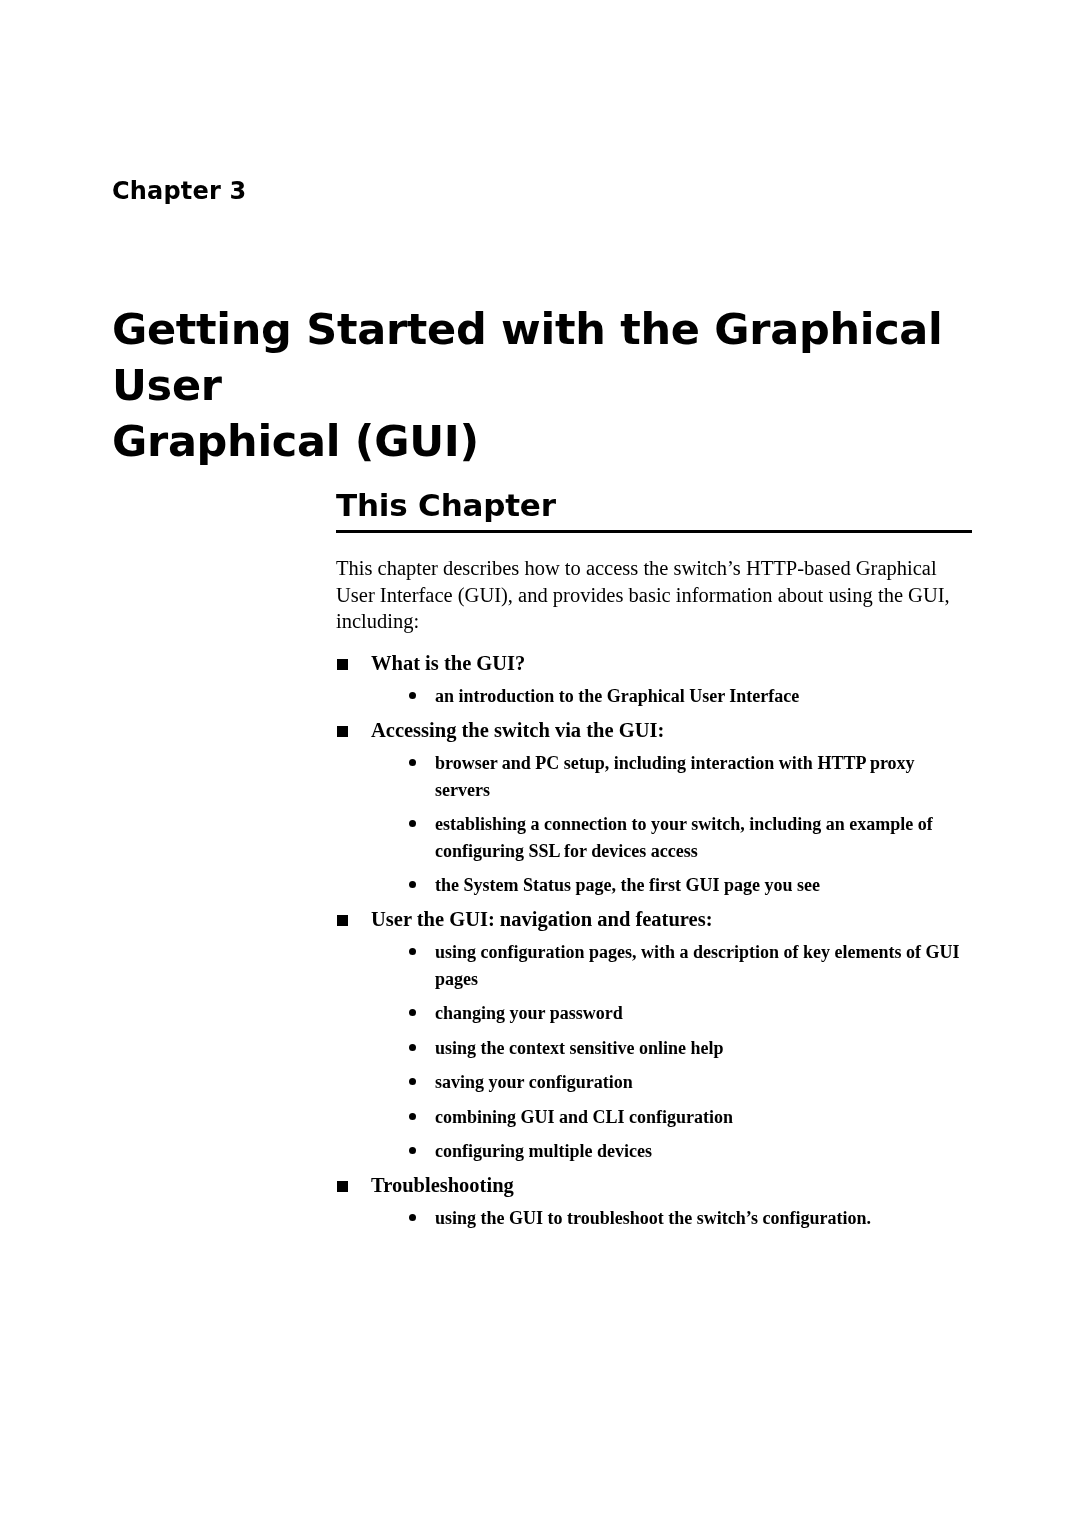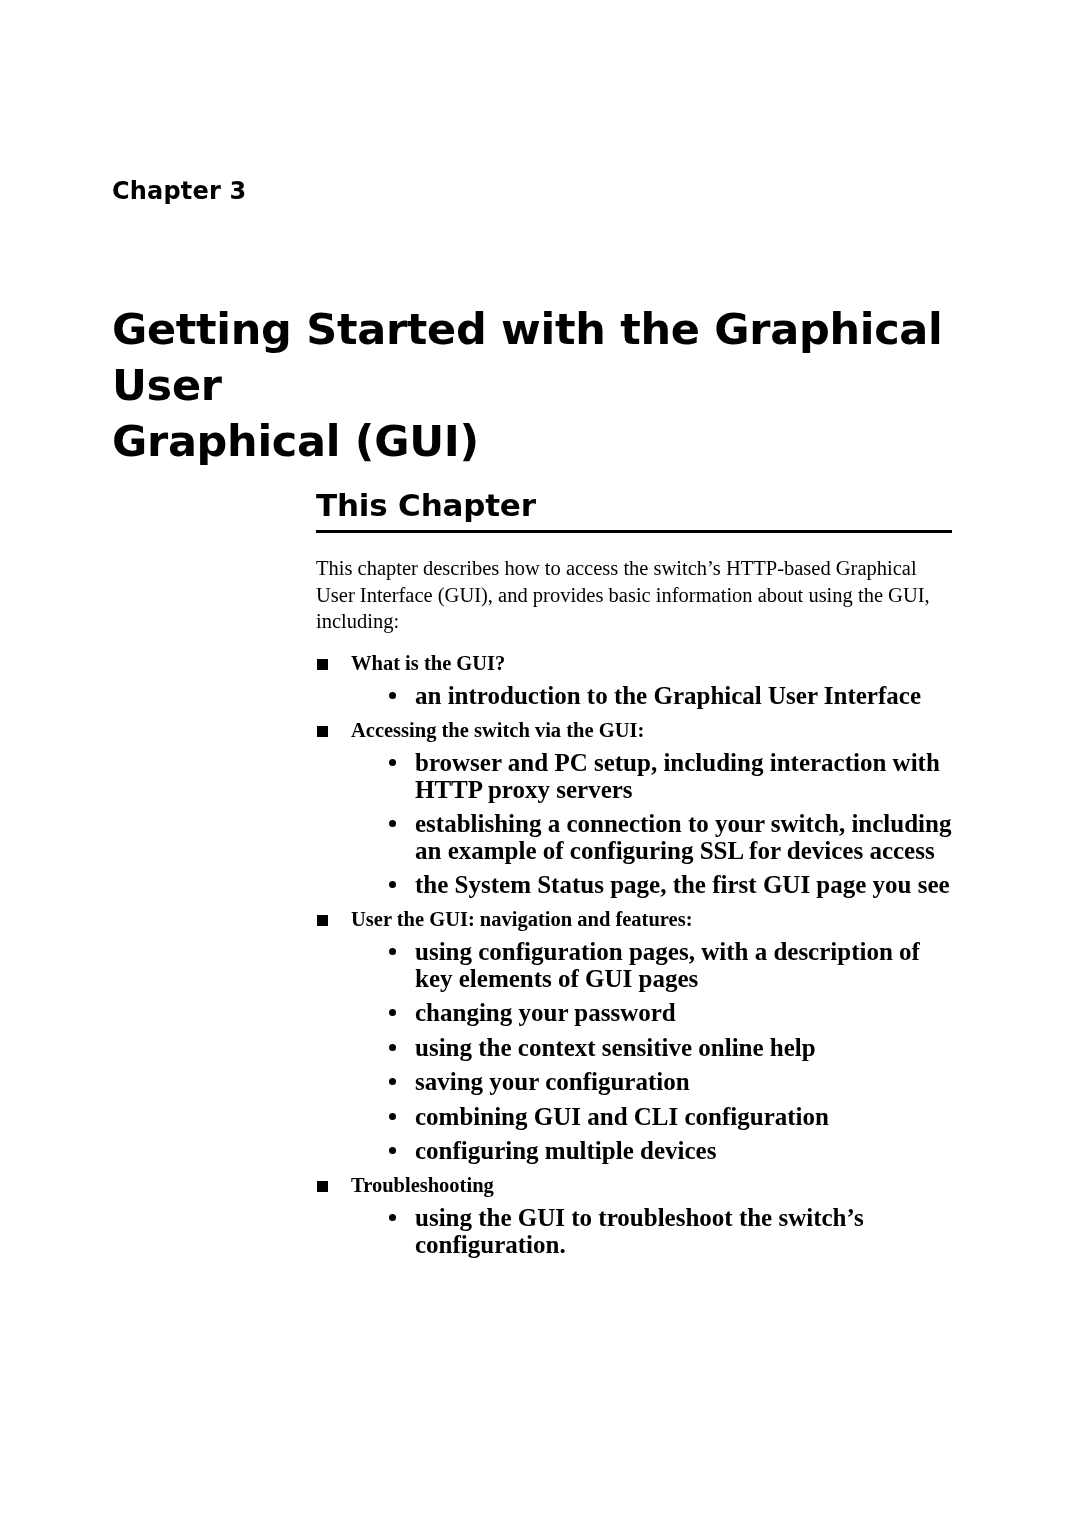--- a/index.html
+++ b/index.html
@@ -48,21 +48,21 @@
     font-weight: bold;
     font-size: 43px;
     line-height: 56px;
     letter-spacing: -0.3px;
     color: #000;
   }
 
   
   .section {
     position: absolute;
-    left: 316px;
+    left: 336px;
     top: 486px;
     width: 636px;
   }
 
   .section-heading {
     font-family: "DejaVu Sans", "Liberation Sans", sans-serif;
     font-weight: bold;
     font-size: 31px;
     line-height: 38px;
     letter-spacing: -0.2px;
@@ -118,21 +118,21 @@
 
   ul.lvl2 {
     list-style: none;
     margin: 0;
     padding: 0 0 0 37px;
   }
 
   li.lvl2-item {
     position: relative;
     padding-left: 27px;
-    font-size: 25px;
+    font-size: 18px;
     line-height: 26.5px;
   }
 
   li.lvl2-item > .item-text {
     display: block;
     padding: 4px 0 4px 0;
   }
 
   .dot-marker {
     position: absolute;

